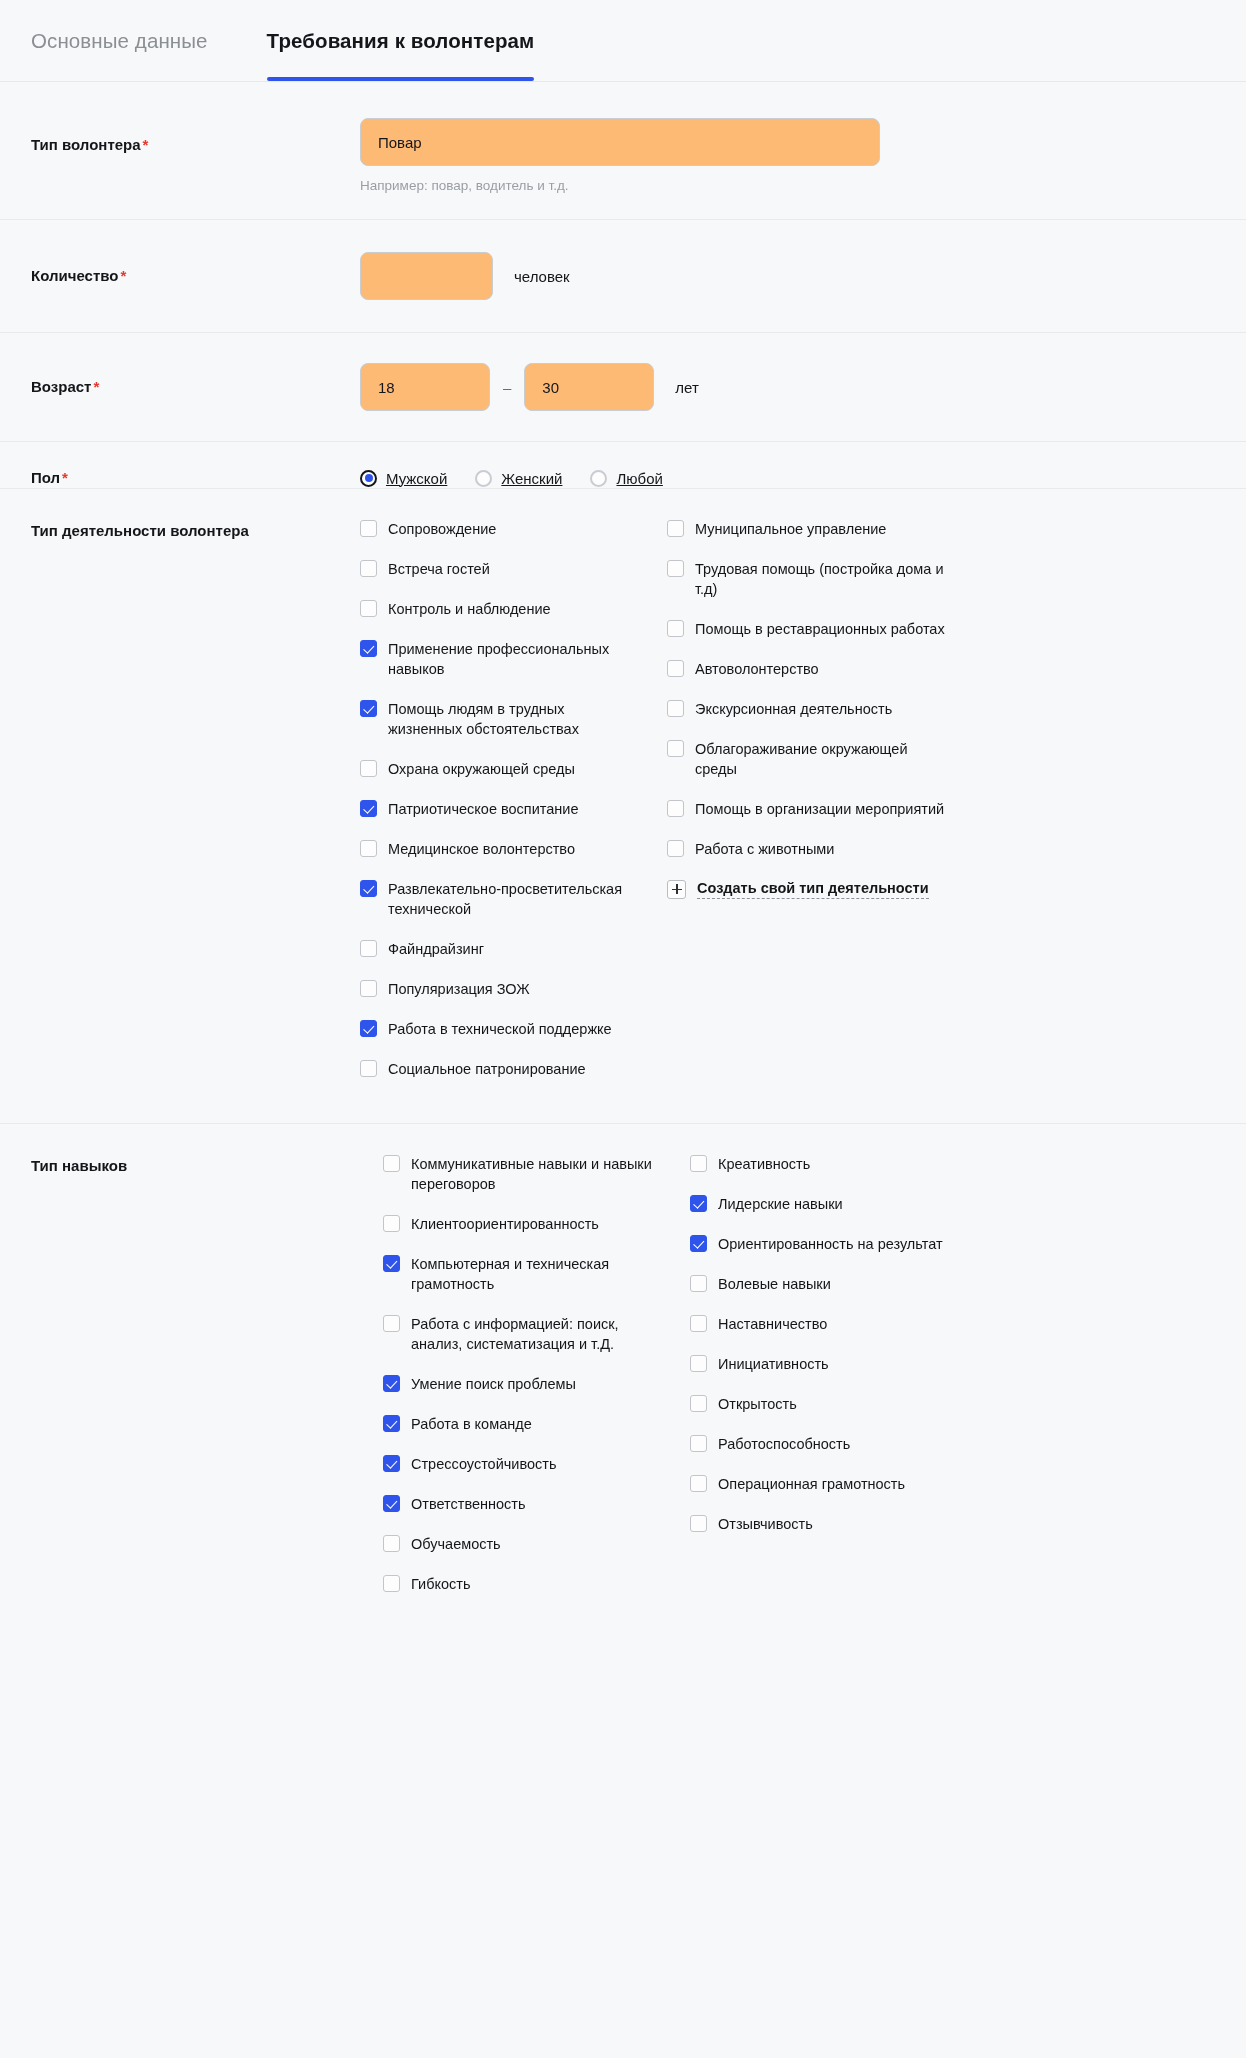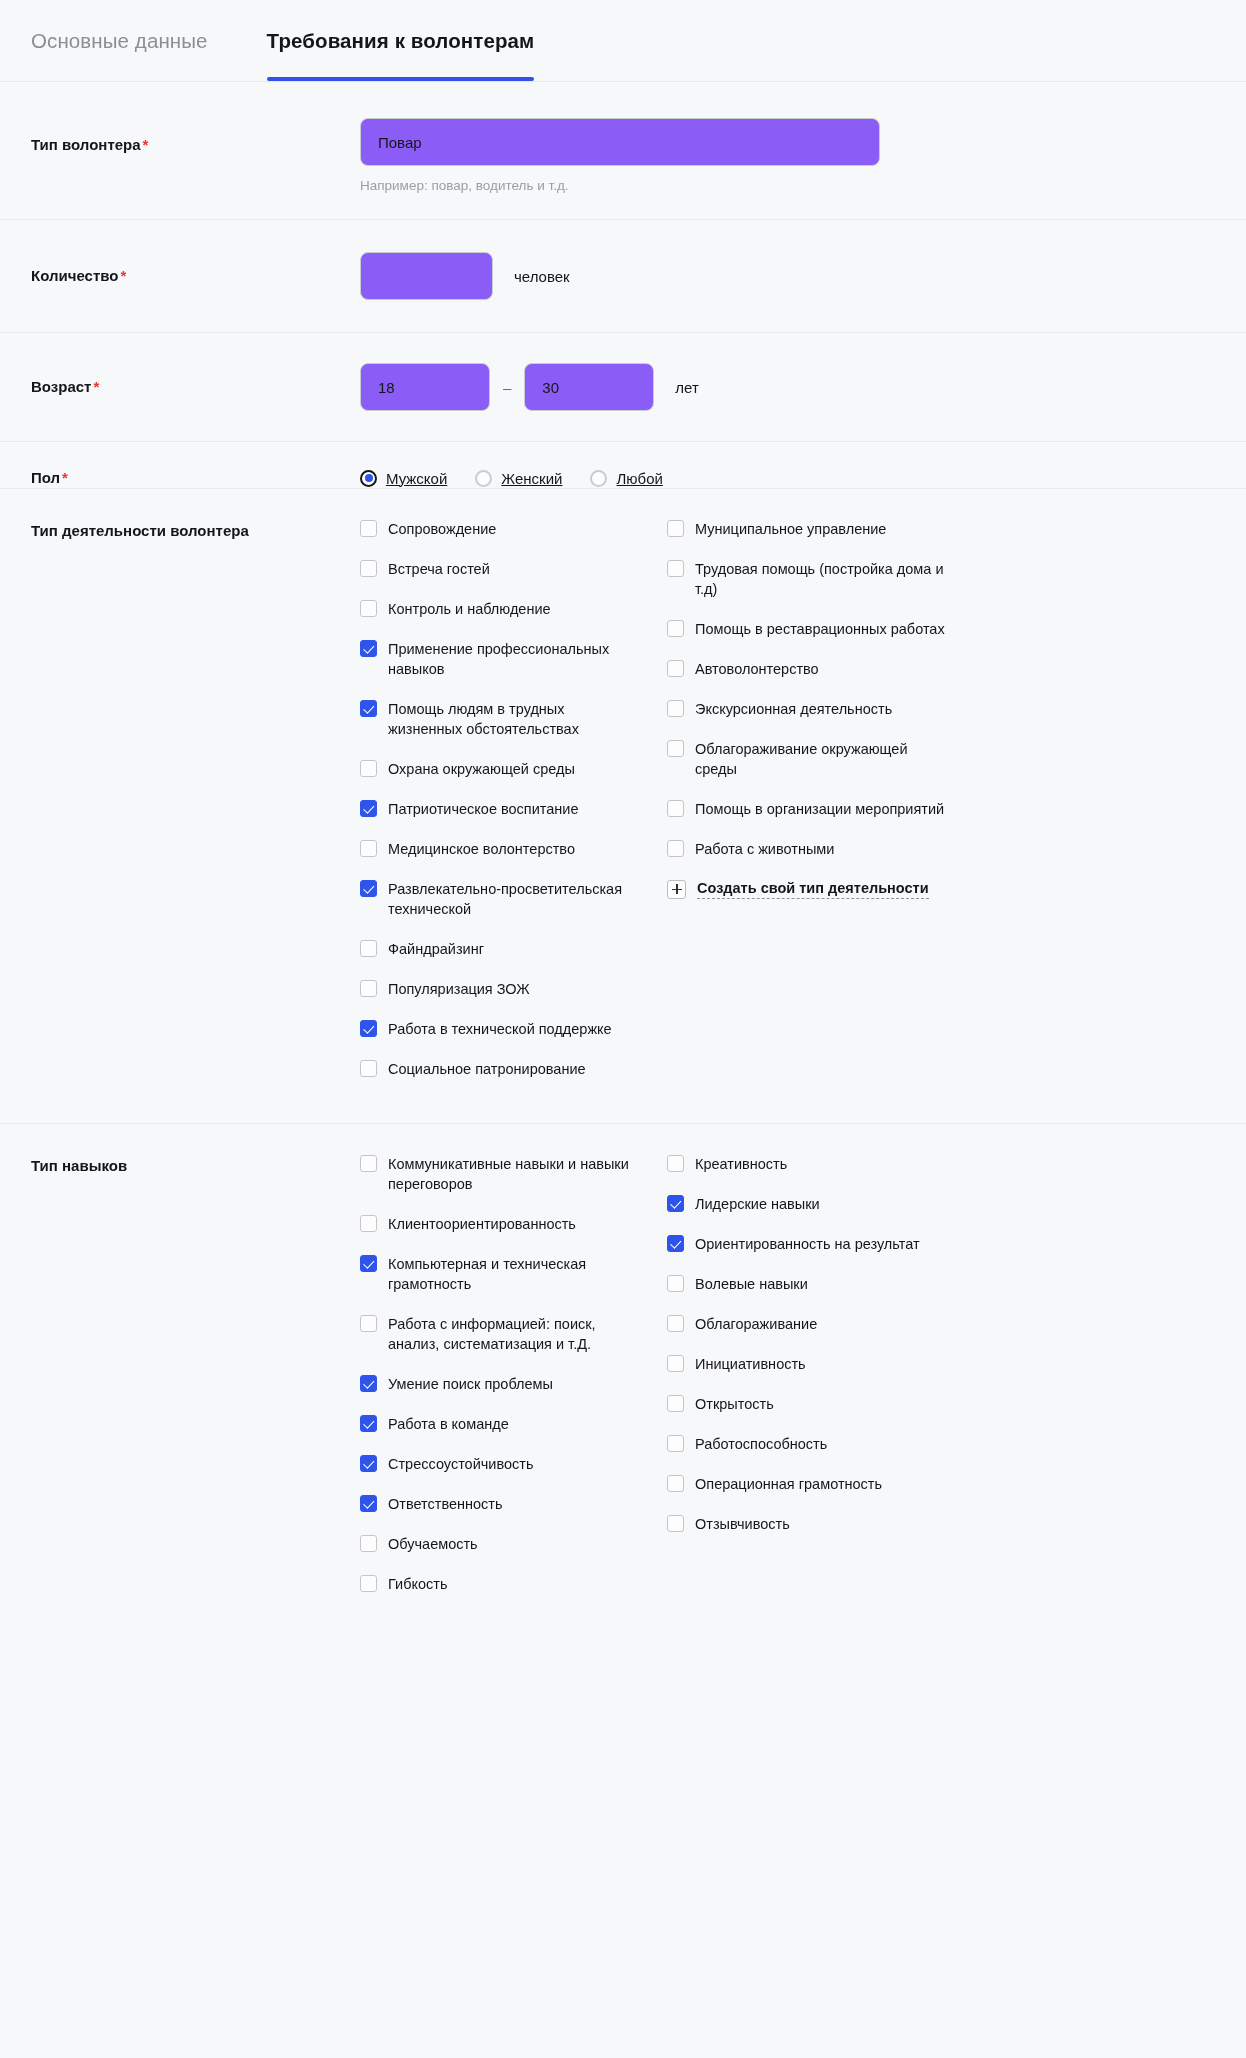--- a/index.html
+++ b/index.html
@@ -43,37 +43,37 @@
   }
 
   
   .form { padding: 0 0 40px 0; }
   .row {
     display: flex;
     align-items: flex-start;
     padding: 0 43px 0 31px;
     border-bottom: 1px solid #e9eaec;
   }
-  .row.no-border { border-bottom: none; }
+  .row.no-border { border-bottom: none; gap: 23px; }
   .row-label {
     width: 329px;
     flex: 0 0 329px;
     font-size: 15px;
     font-weight: 700;
     color: #15161a;
     line-height: 20px;
   }
   .req { color: #e8372c; font-weight: 700; margin-left: 2px; }
   .row-control { flex: 1 1 auto; }
 
   
   .row-type { padding-top: 36px; padding-bottom: 24px; }
   .row-type .row-label { padding-top: 17px; }
   .inp {
-    background: #8b5cf6;
+    background: #fdba74;
     border: 1px solid #c9ccd1;
     border-radius: 8px;
     height: 48px;
     font-family: inherit;
     font-size: 15px;
     color: #15161a;
     padding: 0 17px;
     outline: none;
   }
   .inp-wide { width: 520px; }
@@ -428,21 +428,21 @@
           <div class="check-item checked">
             <span class="cbox"></span>
             <span class="check-label">Ориентированность на результат</span>
           </div>
           <div class="check-item">
             <span class="cbox"></span>
             <span class="check-label">Волевые навыки</span>
           </div>
           <div class="check-item">
             <span class="cbox"></span>
-            <span class="check-label">Облагораживание</span>
+            <span class="check-label">Наставничество</span>
           </div>
           <div class="check-item">
             <span class="cbox"></span>
             <span class="check-label">Инициативность</span>
           </div>
           <div class="check-item">
             <span class="cbox"></span>
             <span class="check-label">Открытость</span>
           </div>
           <div class="check-item">

